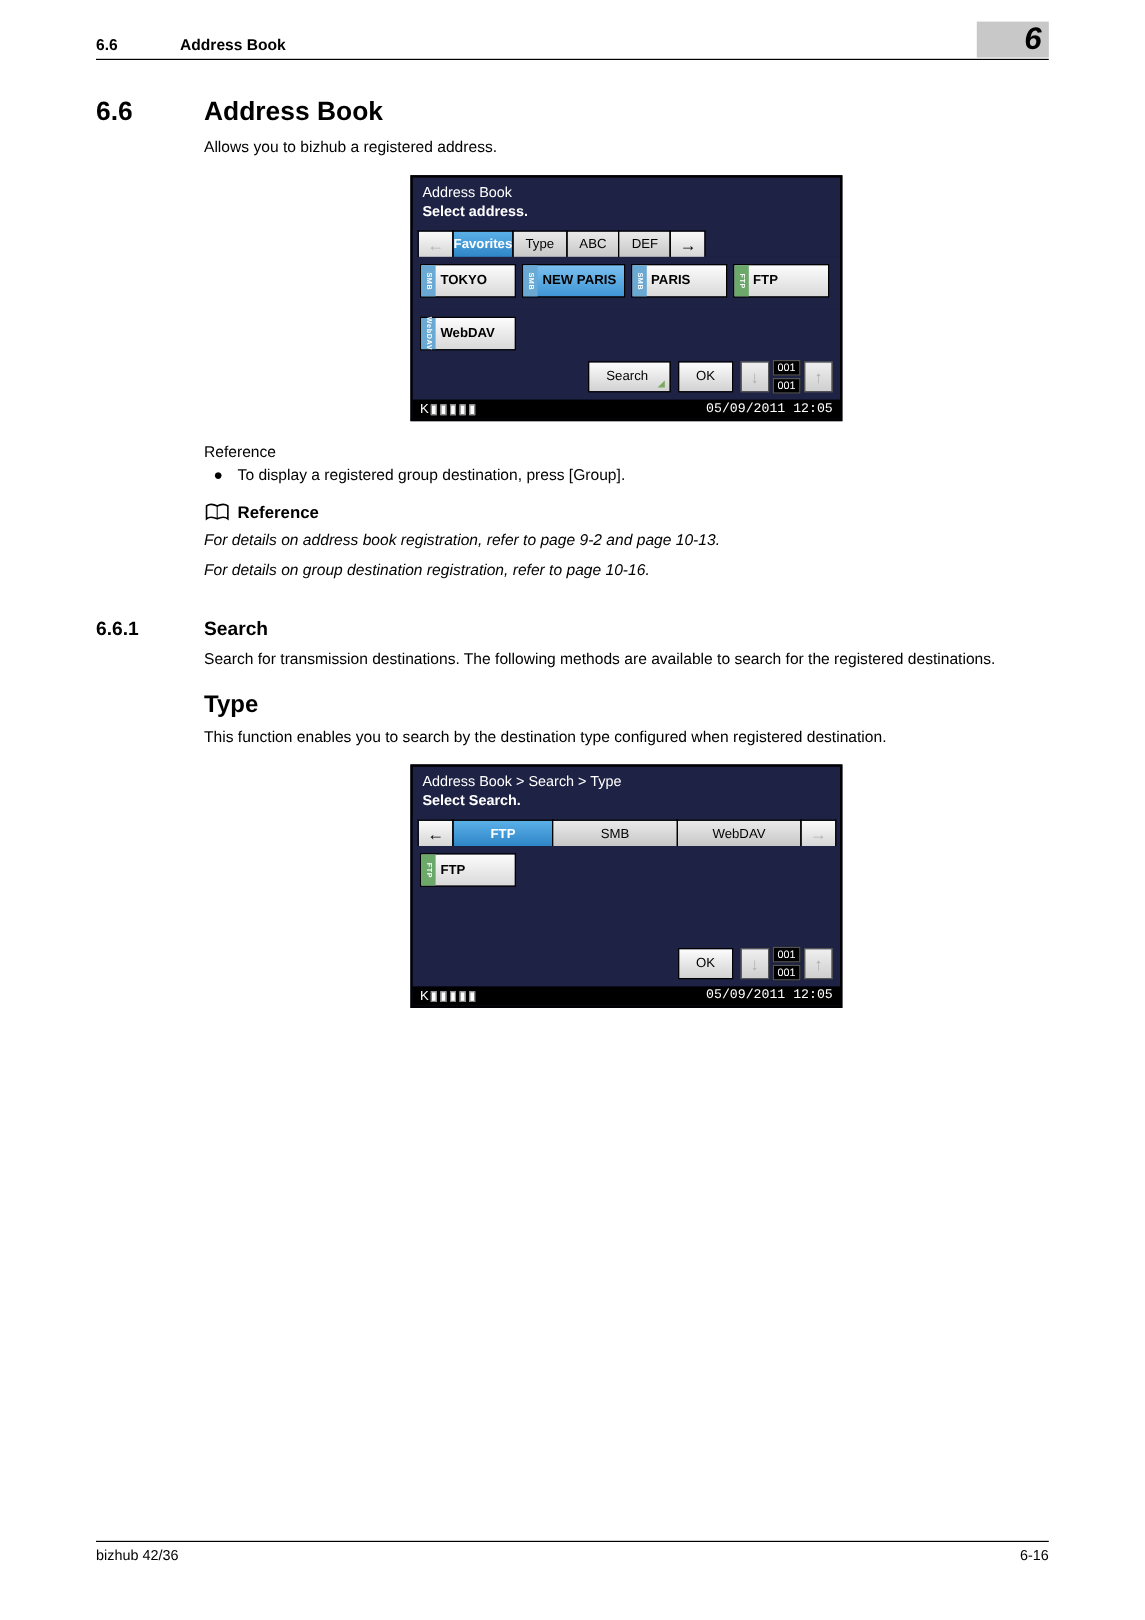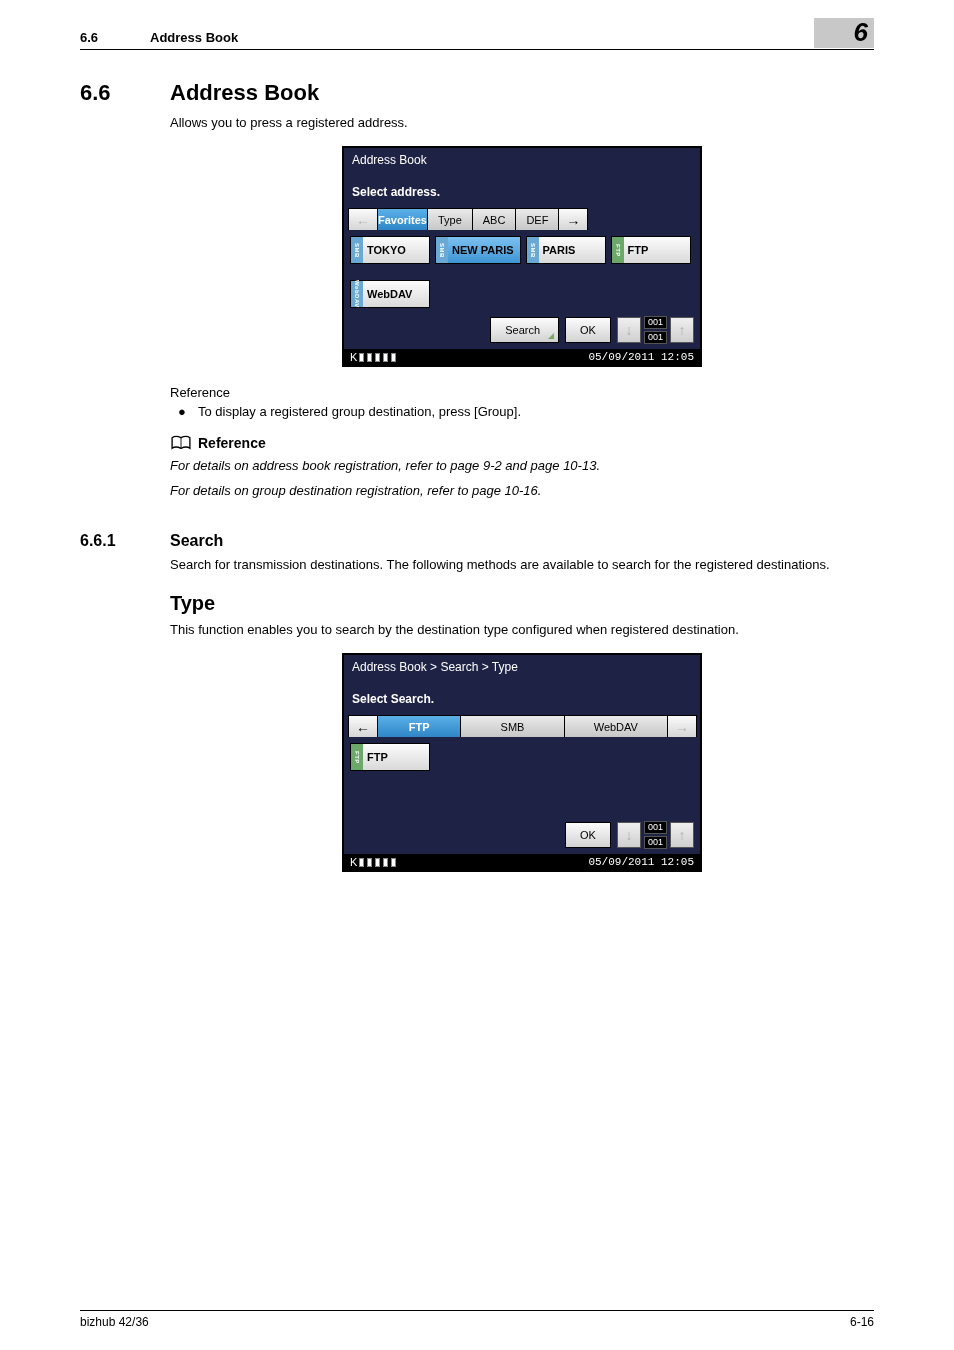--- a/index.html
+++ b/index.html
@@ -79,21 +79,21 @@
     background: #1e2244;
     color: #fff;
     font-family: Verdana, Arial, sans-serif;
   }
   .panel-header {
     padding: 5px 8px 5px 8px;
     font-size: 12px;
     line-height: 1.3;
   }
   .panel-header .line1 { font-weight: normal; }
-  .panel-header .line2 { font-weight: bold; margin-top: 16px; }
+  .panel-header .line2 { font-weight: bold; }
   .tabs-row {
     display: flex;
     background: #1e2244;
     padding: 3px 4px 0 4px;
     gap: 0;
   }
   .tab {
     height: 22px;
     display:flex;
     align-items:center;
@@ -223,21 +223,21 @@
     font-family: "Courier New", monospace;
   }
   .status-bar .mem{
     display:flex;align-items:center;gap:2px;font-family: Arial,sans-serif;
   }
   .status-bar .mem .box{display:inline-block;width:5px;height:9px;background:#fff;border:1px solid #888;margin-right:1px;}
   .status-bar .mem .box:first-child{background:#8aa;}
   
   .footer {
     position: absolute;
-    left: 80px; right: 80px; bottom: 21px;
+    left: 80px; right: 80px; bottom: 47px;
     border-top: 1px solid #000;
     padding-top: 4px;
     display:flex;
     justify-content:space-between;
     font-size:12px;
   }
 </style>
 </head>
 <body>
 
@@ -249,21 +249,21 @@
     <span class="sec-num">6.6</span>
     <span class="sec-title">Address Book</span>
   </div>
 
   <h2 class="section-title">
     <span class="num">6.6</span>
     <span>Address Book</span>
   </h2>
 
   <div class="body-indent">
-    <p class="para">Allows you to press a registered address.</p>
+    <p class="para">Allows you to bizhub a registered address.</p>
 
     <div class="panel-wrap">
       <div class="panel">
         <div class="panel-header">
           <div class="line1">Address Book</div>
           <div class="line2">Select address.</div>
         </div>
         <div class="tabs-row">
           <div class="tab arrow disabled">←</div>
           <div class="tab active">Favorites</div>

